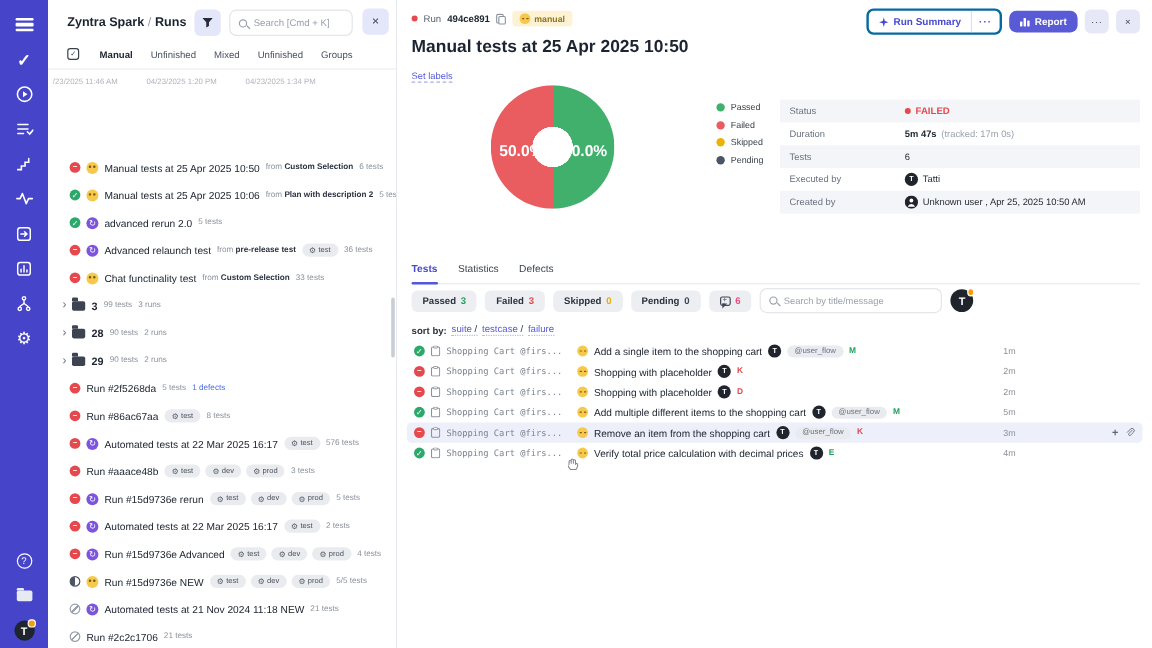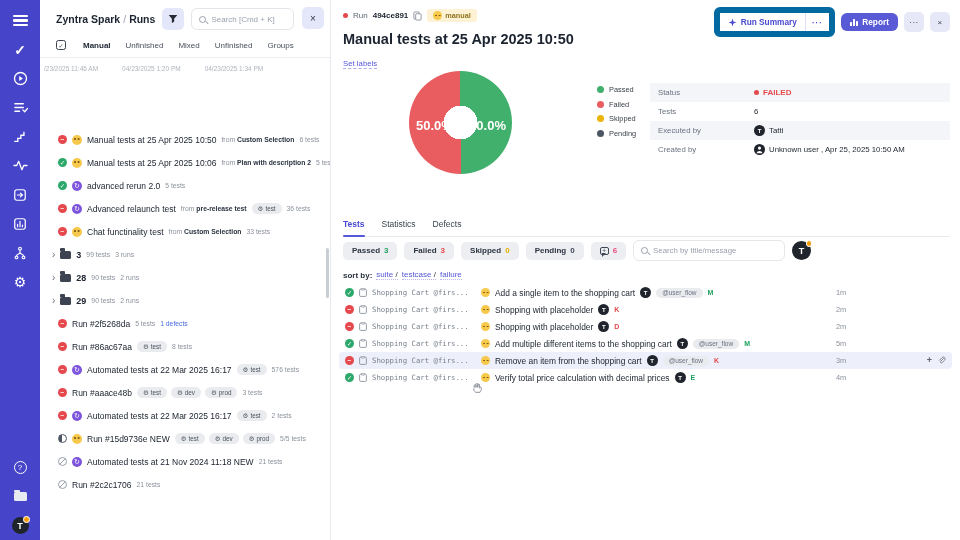--- a/index.html
+++ b/index.html
@@ -78,21 +78,21 @@
   
   .main { position:absolute; left:331px; top:0; width:629px; height:540px; background:#fff; }
   .main-head { position:absolute; top:9px; left:12px; display:flex; align-items:center; gap:5px; }
   .rdot { width:5px; height:5px; border-radius:50%; background:#e5484d; }
   .run-word { font-size:8px; color:#5b6470; }
   .run-id { font-size:8px; font-weight:700; color:#1b2430; }
   .copy-ic { cursor:pointer; display:flex; }
   .badge-manual { display:inline-flex; align-items:center; gap:3px; background:#fdf2d4; border-radius:3px; padding:2px 6px; font-size:7.3px; font-weight:700; color:#8f741f; }
 
   .actions { position:absolute; top:7px; right:10px; display:flex; gap:6px; align-items:center; }
-  .btn-summary { display:flex; border:6px solid #0369a1; border-radius:6px; background:#fff; overflow:hidden; cursor:pointer;margin-left:24px; }
+  .btn-summary { display:flex; border:2px solid #0369a1; border-radius:6px; background:#fff; overflow:hidden; cursor:pointer;margin-left:24px; }
   .btn-summary .seg { padding:4px 8px; font-size:8.3px; font-weight:700; color:#4749cf; display:flex; align-items:center; gap:4px; }
   .btn-summary .seg.more { border-left:1px solid #dcdff6; padding:4px 6px; font-size:8px; letter-spacing:1px; }
   .btn-report { background:#585ad6; border:none; color:#fff; border-radius:6px; padding:4px 9px; font-size:8.3px; font-weight:700; display:flex; align-items:center; gap:4px; cursor:pointer; }
   .bars { display:inline-flex; align-items:flex-end; gap:1.2px; }
   .bars i { width:2px; background:#fff; border-radius:.5px; }
   .bars i:nth-child(1){height:4px}.bars i:nth-child(2){height:7px}.bars i:nth-child(3){height:5px}
   .btn-sq2 { width:20px; height:20px; border:none; border-radius:5px; background:#e6e8f8; color:#3f4654; font-size:8px; display:flex; align-items:center; justify-content:center; cursor:pointer; letter-spacing:.5px; }
 
   .page-title { position:absolute; top:31px; left:12px; font-size:14.5px; font-weight:700; color:#1b2430; }
   .set-labels { position:absolute; top:59px; left:12px; font-size:7.8px; color:#5558d9; border-bottom:1px dashed #a9ace9; cursor:pointer; }
@@ -398,35 +398,65 @@
 
         <span class="chips">
           <span class="chip"><i class="gear-mini"></i>test</span>
           <span class="chip"><i class="gear-mini"></i>dev</span>
           <span class="chip"><i class="gear-mini"></i>prod</span>
         </span>
         <span class="meta">3 tests</span>
 
       </div>
 
+      <div class="sb-item run">
+
+        <span class="st failed"></span>
+
+        <span class="av auto"></span>
+        <span class="ttl">Run #15d9736e rerun</span>
+
+        <span class="chips">
+          <span class="chip"><i class="gear-mini"></i>test</span>
+          <span class="chip"><i class="gear-mini"></i>dev</span>
+          <span class="chip"><i class="gear-mini"></i>prod</span>
+        </span>
+        <span class="meta">5 tests</span>
+
+      </div>
 
       <div class="sb-item run">
 
         <span class="st failed"></span>
 
         <span class="av auto"></span>
         <span class="ttl">Automated tests at 22 Mar 2025 16:17</span>
 
         <span class="chips">
           <span class="chip"><i class="gear-mini"></i>test</span>
         </span>
         <span class="meta">2 tests</span>
 
       </div>
 
+      <div class="sb-item run">
+
+        <span class="st failed"></span>
+
+        <span class="av auto"></span>
+        <span class="ttl">Run #15d9736e Advanced</span>
+
+        <span class="chips">
+          <span class="chip"><i class="gear-mini"></i>test</span>
+          <span class="chip"><i class="gear-mini"></i>dev</span>
+          <span class="chip"><i class="gear-mini"></i>prod</span>
+        </span>
+        <span class="meta">4 tests</span>
+
+      </div>
 
       <div class="sb-item run">
 
         <span class="st progress"></span>
 
         <span class="av manual"></span>
         <span class="ttl">Run #15d9736e NEW</span>
 
         <span class="chips">
           <span class="chip"><i class="gear-mini"></i>test</span>
@@ -533,20 +563,27 @@
 
   <div class="details">
     <div class="drow">
       <span class="dlabel">Status</span>
       <span class="dval failed-val">
           <span class="fail-dot"></span>
           <span>FAILED</span>
         </span>
     </div>
     <div class="drow">
+      <span class="dlabel">Duration</span>
+      <span class="dval">
+          <b>5m 47s</b>
+          <span class="tracked">(tracked: 17m 0s)</span>
+        </span>
+    </div>
+    <div class="drow">
       <span class="dlabel">Tests</span>
       <span class="dval">6</span>
     </div>
     <div class="drow">
       <span class="dlabel">Executed by</span>
       <span class="dval">
           <span class="avt" style="width:11px;height:11px;font-size:6px;">T</span>
           <span>Tatti</span>
         </span>
     </div>

